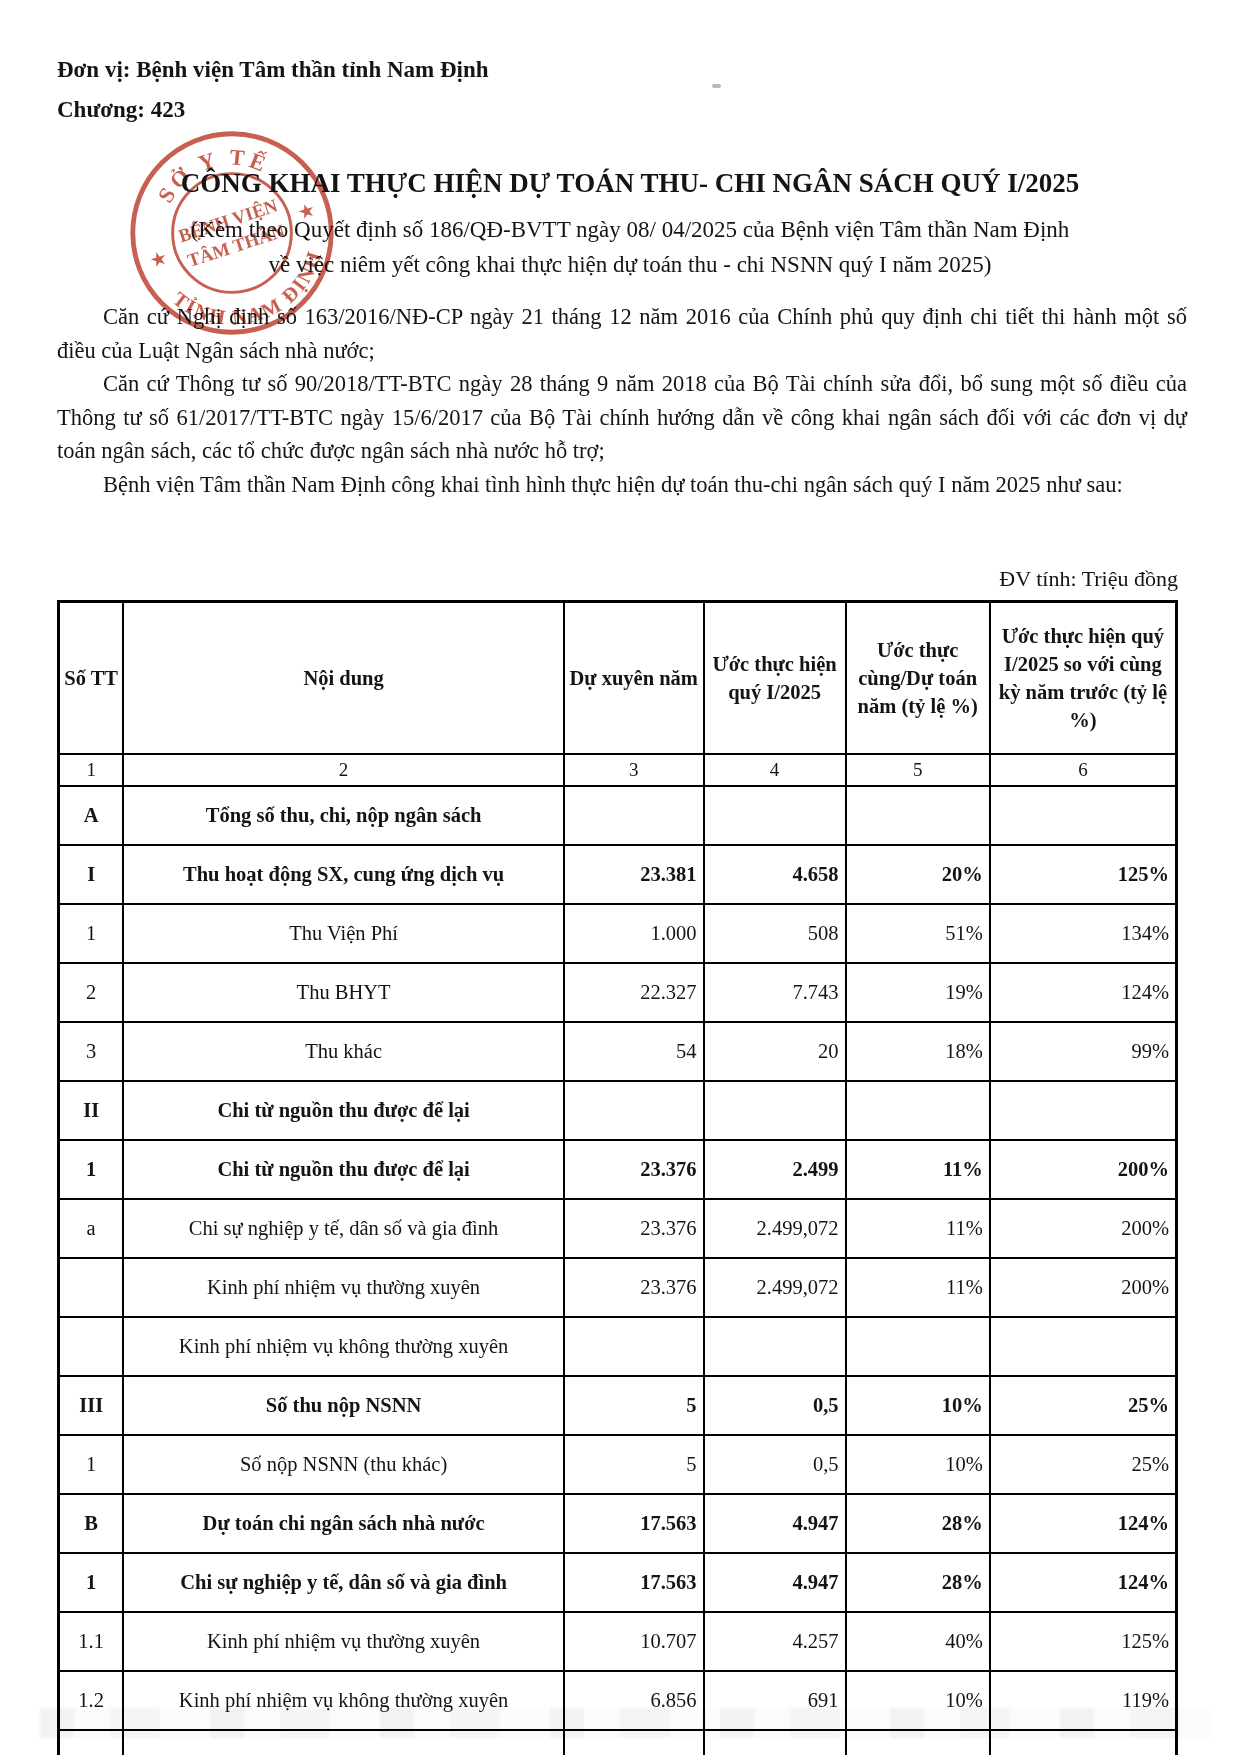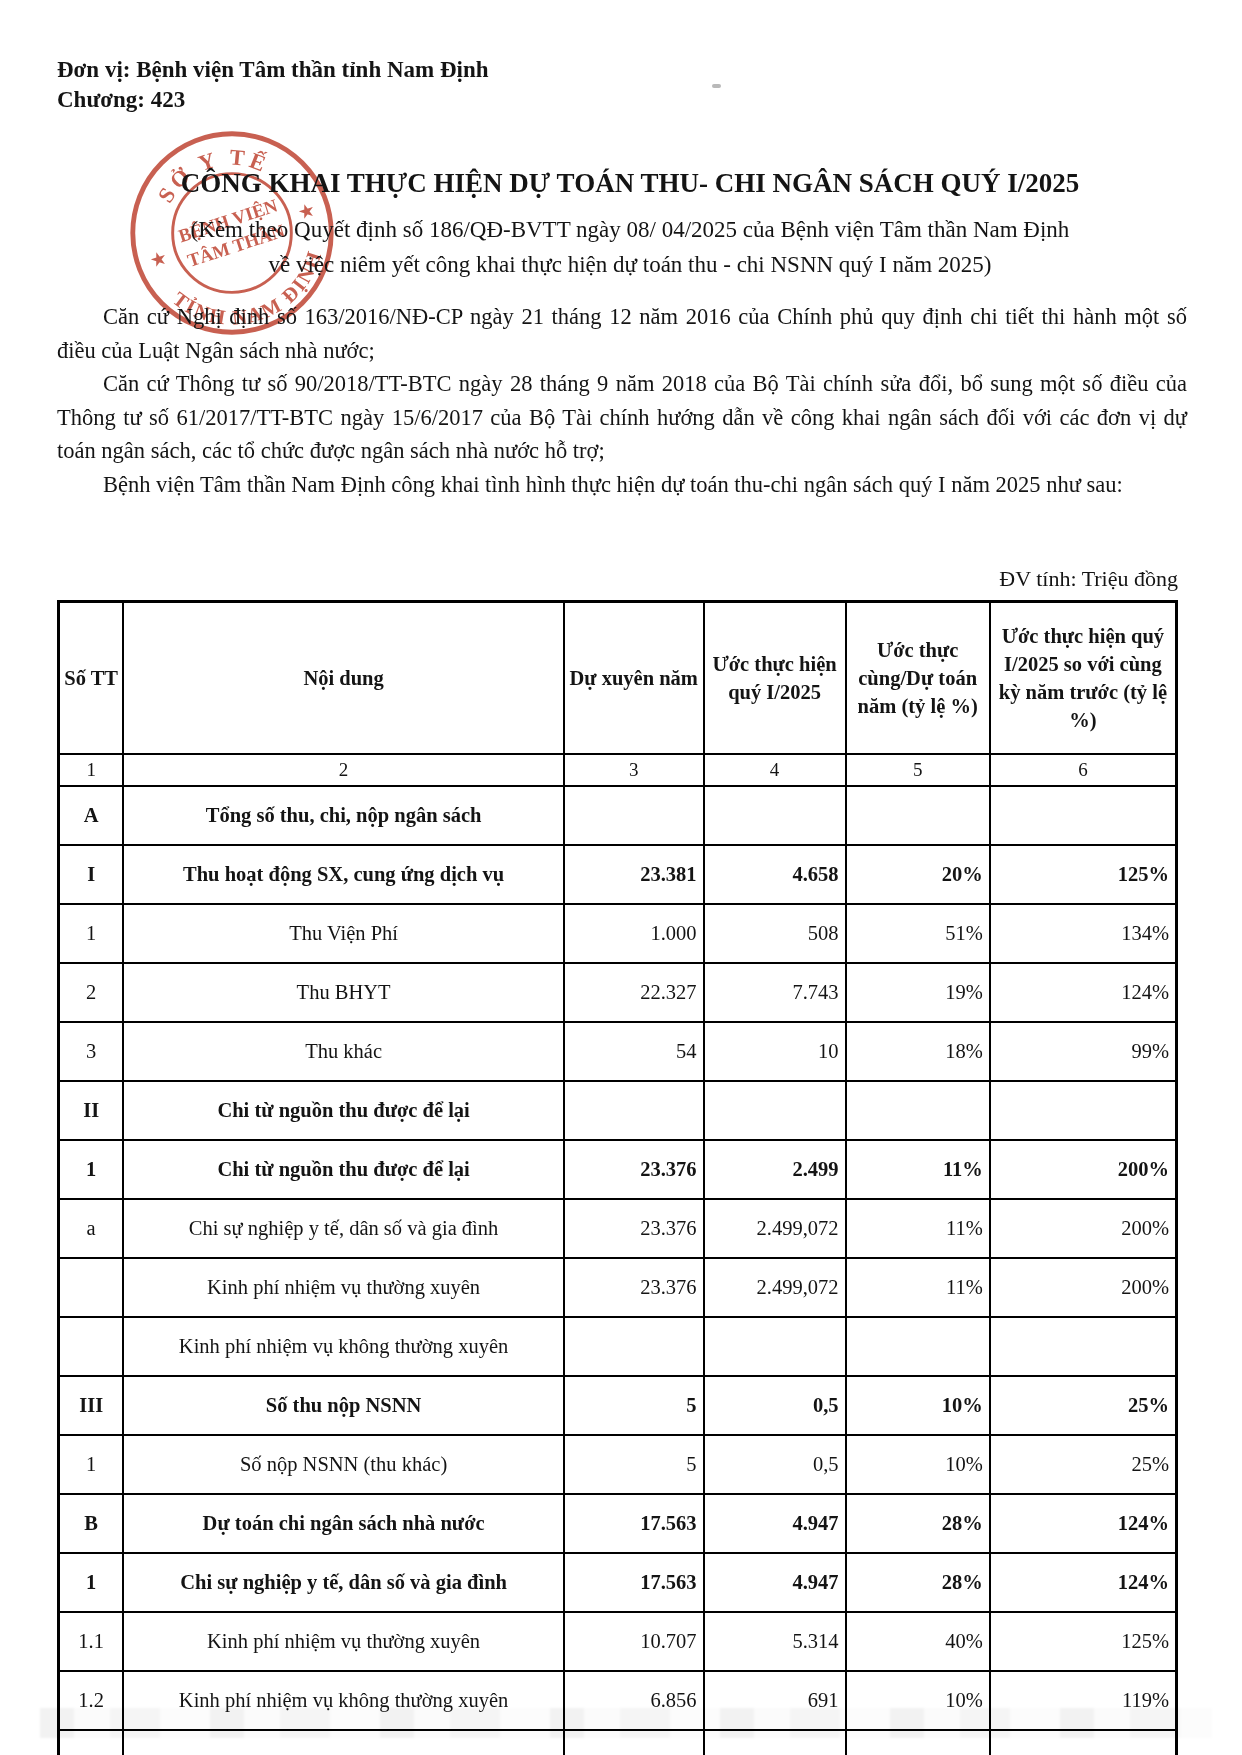--- a/index.html
+++ b/index.html
@@ -7,21 +7,21 @@
     position:relative;
     width:1242px; height:1755px;
     margin:0 auto;
     background:#ffffff;
     font-family:"Liberation Serif","DejaVu Serif",serif;
     color:#141414;
     overflow:hidden;
   }
   .doc-header { position:absolute; left:57px; top:55px; z-index:2; }
   .unit-line, .chapter-line { font-weight:bold; font-size:23px; line-height:30px; }
-  .chapter-line { }
+  .chapter-line { margin-top:10px; }
 
   .stamp { position:absolute; left:125px; top:126px; width:214px; height:214px; z-index:1; opacity:0.88; }
 
   .doc-title {
     position:absolute; left:60px; top:168px; width:1140px;
     text-align:center; font-weight:bold; font-size:27px; z-index:2;
   }
   .doc-subtitle {
     position:absolute; left:60px; top:212px; width:1140px;
     text-align:center; font-size:23px; line-height:35px; z-index:2;
@@ -173,21 +173,21 @@
           <td class="c-label">Thu BHYT</td>
           <td class="c-num">22.327</td>
           <td class="c-num">7.743</td>
           <td class="c-num">19%</td>
           <td class="c-num">124%</td>
         </tr>
         <tr class="data-row">
           <td class="c-stt">3</td>
           <td class="c-label">Thu khác</td>
           <td class="c-num">54</td>
-          <td class="c-num">10</td>
+          <td class="c-num">20</td>
           <td class="c-num">18%</td>
           <td class="c-num">99%</td>
         </tr>
         <tr class="data-row row-bold">
           <td class="c-stt">II</td>
           <td class="c-label">Chi từ nguồn thu được để lại</td>
           <td class="c-num"></td>
           <td class="c-num"></td>
           <td class="c-num"></td>
           <td class="c-num"></td>
@@ -253,21 +253,21 @@
           <td class="c-label">Chi sự nghiệp y tế, dân số và gia đình</td>
           <td class="c-num">17.563</td>
           <td class="c-num">4.947</td>
           <td class="c-num">28%</td>
           <td class="c-num">124%</td>
         </tr>
         <tr class="data-row">
           <td class="c-stt">1.1</td>
           <td class="c-label">Kinh phí nhiệm vụ thường xuyên</td>
           <td class="c-num">10.707</td>
-          <td class="c-num">5.314</td>
+          <td class="c-num">4.257</td>
           <td class="c-num">40%</td>
           <td class="c-num">125%</td>
         </tr>
         <tr class="data-row">
           <td class="c-stt">1.2</td>
           <td class="c-label">Kinh phí nhiệm vụ không thường xuyên</td>
           <td class="c-num">6.856</td>
           <td class="c-num">691</td>
           <td class="c-num">10%</td>
           <td class="c-num">119%</td>

